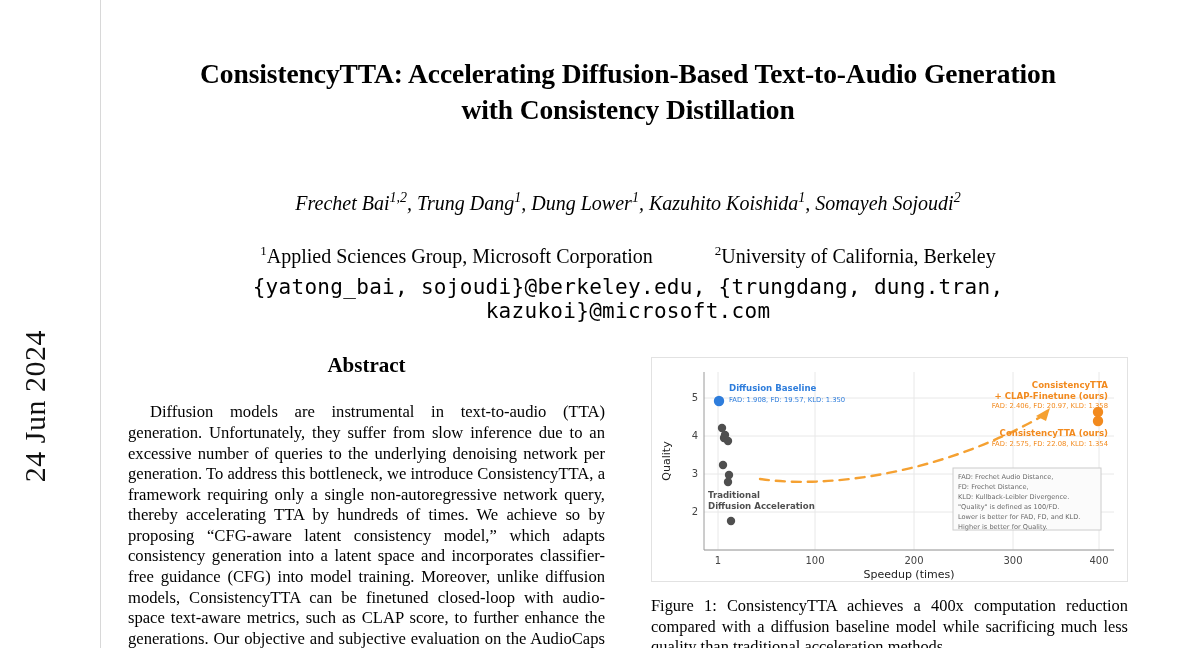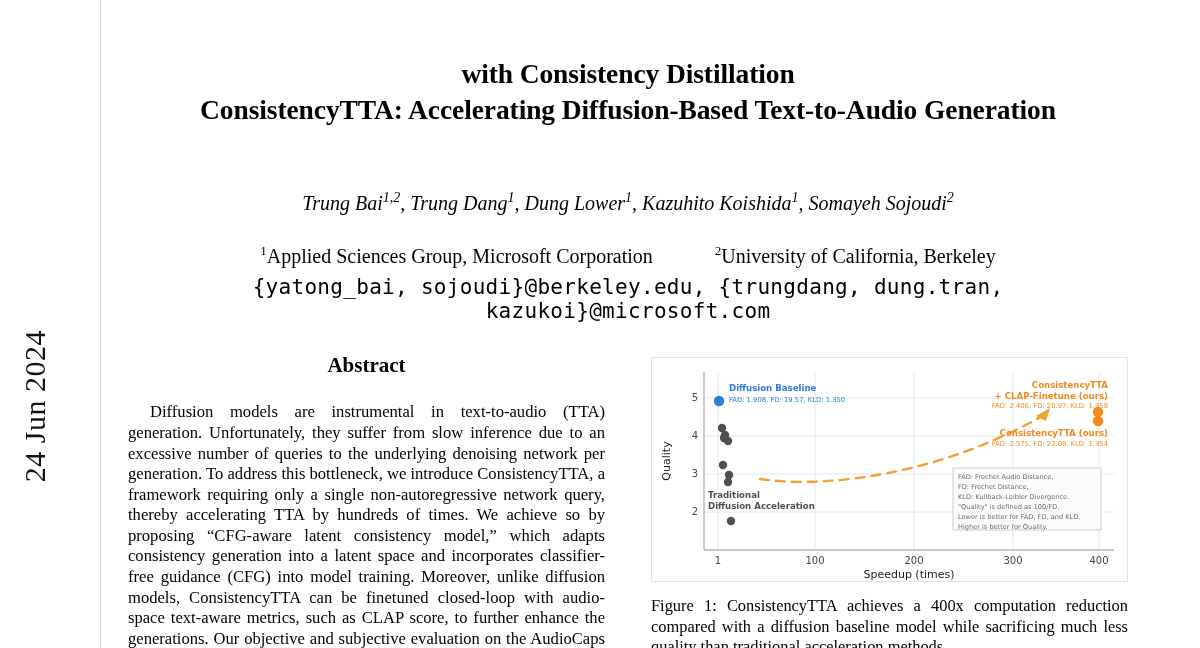--- a/index.html
+++ b/index.html
@@ -135,26 +135,26 @@
 
 <div class="page">
 
   <div class="vrule"></div>
 
   <div class="side-stamp">24 Jun 2024</div>
 
   <div class="content">
 
     <div class="title">
+      <div>ConsistencyTTA: Accelerating Diffusion-Based Text-to-Audio Generation</div>
       <div>with Consistency Distillation</div>
-      <div>ConsistencyTTA: Accelerating Diffusion-Based Text-to-Audio Generation</div>
     </div>
 
     <div class="authors">
-      <span>Trung Bai</span><sup>1,2</sup>,
+      <span>Frechet Bai</span><sup>1,2</sup>,
       <span>Trung Dang</span><sup>1</sup>,
       <span>Dung Lower</span><sup>1</sup>,
       <span>Kazuhito Koishida</span><sup>1</sup>,
       <span>Somayeh Sojoudi</span><sup>2</sup>
     </div>
 
     <div class="affils">
       <div>
         <sup>1</sup><span>Applied Sciences Group, Microsoft Corporation</span>
       </div>

